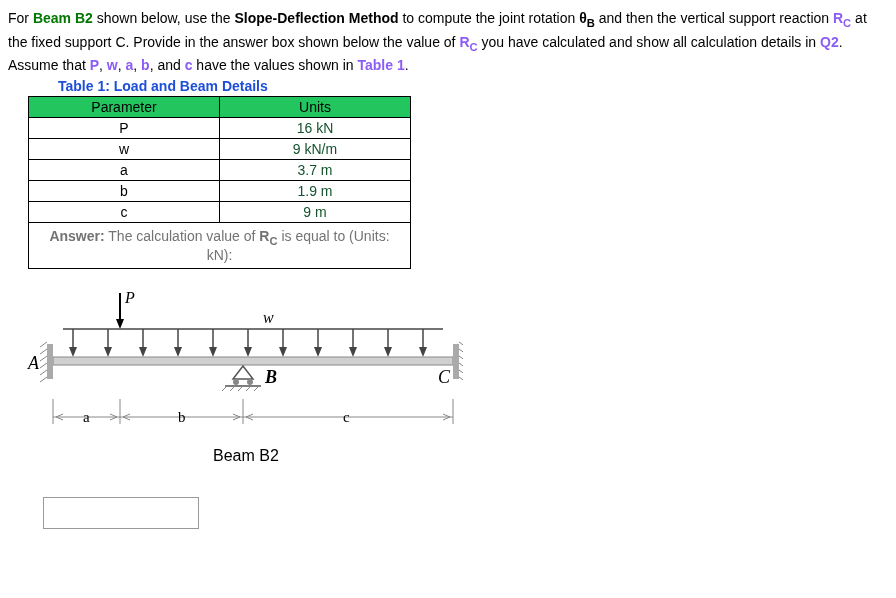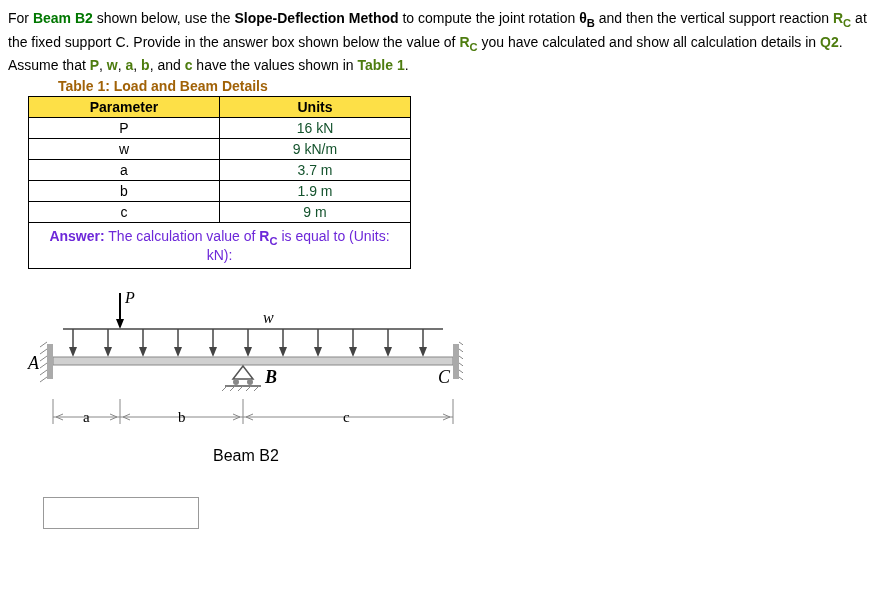--- a/index.html
+++ b/index.html
@@ -9,52 +9,52 @@
       padding: 8px;
       color: #000;
       width: 896px;
       box-sizing: border-box;
     }
     .problem-text {
       line-height: 1.5;
     }
     .bold { font-weight: bold; }
     .green { color: #007700; }
-    .darkred { color: #4d7c0f; }
+    .darkred { color: #8b5cf6; }
     .sub { vertical-align: sub; font-size: 0.8em; }
     .table-title {
-      color: #a16207;
+      color: #1d4ed8;
       font-weight: bold;
       margin-top: 2px;
       margin-left: 50px;
     }
     table {
       border-collapse: collapse;
       margin-top: 2px;
       margin-left: 20px;
     }
     th, td {
       border: 1px solid #000;
       padding: 2px 10px;
       text-align: center;
       font-size: 14px;
     }
     th {
-      font-weight: bold;
-      background: #fde047;
+      font-weight: normal;
+      background: #22c55e;
     }
     .value-cell {
       color: #14532d;
     }
     .answer-row td {
       text-align: center;
       padding: 5px 8px;
     }
     .answer-text {
-      color: #6d28d9;
+      color: #737373;
     }
     .diagram-wrap {
       margin-top: 20px;
       margin-left: 15px;
     }
     .input-box {
       margin-top: 25px;
       margin-left: 35px;
       width: 150px;
       height: 28px;

